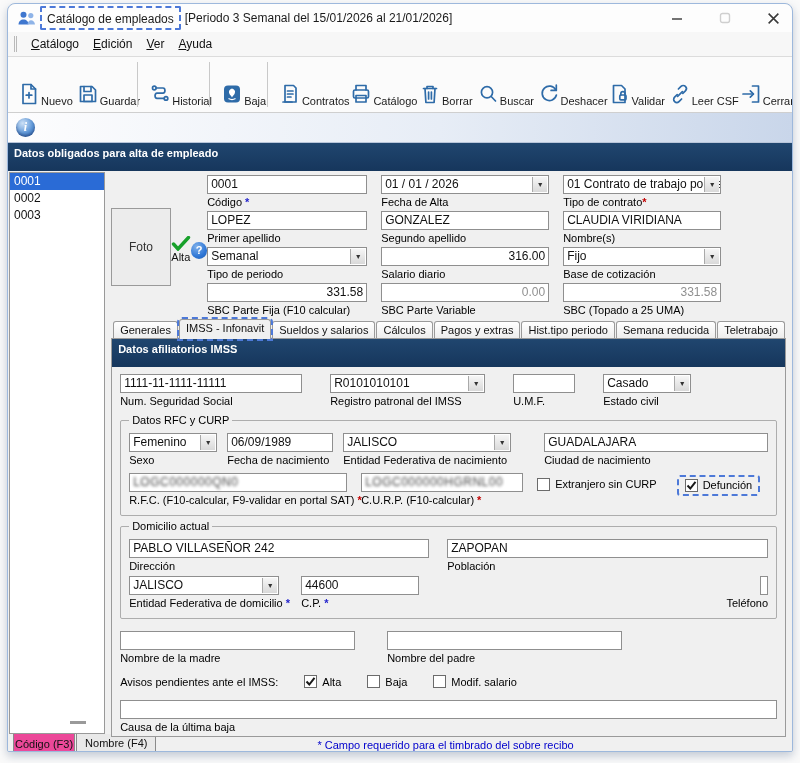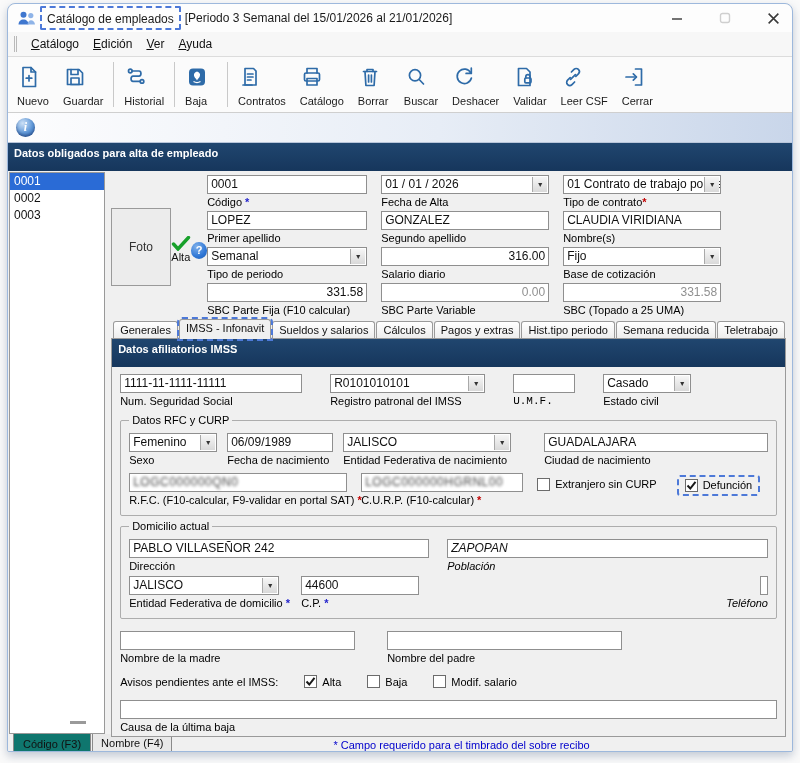--- a/index.html
+++ b/index.html
@@ -17,21 +17,21 @@
   .wbtn { width:18px; height:18px; display:flex; align-items:center; justify-content:center; cursor:default; }
 
   
   .menubar { height:25px; background:#f7f7f7; display:flex; align-items:center; border-bottom:1px solid #dcdcdc; padding-left:4px; }
   .menu-grip { width:3px; height:16px; border-left:1px solid #b9b9b9; border-right:1px solid #b9b9b9; margin:0 7px 0 2px; }
   .menu-item { font-size:12px; color:#111; padding:3px 7px; }
   .menu-item:first-letter { text-decoration:underline; }
 
   
   .toolbar { height:56px; background:#fbfbfb; border-bottom:1px solid #cfcfcf; display:flex; align-items:stretch; padding:3px 2px; }
-  .tbtn { display:flex; flex-direction:column; align-items:flex-start; justify-content:space-between; padding:4px 7px 2px; min-width:46px; }
+  .tbtn { display:flex; align-items:flex-end; justify-content:space-between; padding:4px 7px 2px; min-width:46px; }
   .tbtn .ticon { height:26px; display:flex; align-items:center; }
   .tbtn .tlabel { font-size:11px; color:#1b1b1b; white-space:nowrap; }
   .tsep { width:1px; background:#c9c9c9; margin:2px 3px; }
 
   
   .infostrip { height:30px; background:linear-gradient(to right,#fdfdfe 0%,#e7edf6 55%,#c9d6ea 100%); display:flex; align-items:center; padding-left:8px; border-bottom:1px solid #b9c6da; }
   .info-orb { width:19px; height:19px; border-radius:50%; background:radial-gradient(circle at 35% 28%,#cce0f6,#5e97d8 55%,#2d6ab8); color:#fff; font-size:12px; font-weight:bold; font-family:"Liberation Serif",serif; font-style:italic; display:flex; align-items:center; justify-content:center; box-shadow:inset 0 -2px 3px rgba(0,0,40,.35); }
 
   .navy { height:28px; background:linear-gradient(#20466f,#16365c); color:#fff; font-size:11px; font-weight:bold; line-height:20px; padding-left:6px; }
 
@@ -74,21 +74,21 @@
   .gbox > .legend { position:absolute; top:-7px; left:8px; background:#f0f0f0; padding:0 3px; font-size:11px; color:#000; }
 
   .ck { display:flex; align-items:center; gap:5px; font-size:11px; color:#000; white-space:nowrap; }
   .ckbox { width:13px; height:13px; background:#fff; border:1px solid #6b6b6b; display:flex; align-items:center; justify-content:center; flex:0 0 auto; }
   .focus-dash { border:2px dashed #4d79d8; border-radius:3px; padding:2px 6px; }
   .redacted { filter:blur(1.6px); opacity:.8; letter-spacing:.5px; }
 
   
   .bottombar { height:26px; display:flex; align-items:flex-start; padding-left:5px; background:#f0f0f0; }
   .btab { font-size:11px; color:#111; border:1px solid #8a8a8a; border-top:none; border-radius:0 0 4px 4px; padding:3px 8px 4px; background:#e9e9e9; margin-right:1px; }
-  .btab.active { background:#0f766e; padding:4px 9px 5px; position:relative; z-index:2; }
+  .btab.active { background:#ec4899; padding:4px 1px 5px; position:relative; z-index:2; }
   .footnote { font-size:11px; color:#0000cc; margin:5px 0 0 160px; white-space:nowrap; }
 
   svg.ic { stroke:#2e6ba8; fill:none; stroke-width:1.7; stroke-linecap:round; stroke-linejoin:round; }
 </style>
 </head>
 <body>
 
 <div class="window">
 
   <div class="titlebar">
@@ -355,21 +355,21 @@
 
           <div class="row" style="gap:28px;">
             <div class="field" style="width:182px;">
               <div class="tb">1111-11-1111-11111</div>
               <div class="lbl">Num. Seguridad Social</div>
             </div>
             <div class="field" style="width:155px;">
               <div class="tb dd"><span>R0101010101</span><span class="dbtn">▼</span></div>
               <div class="lbl">Registro patronal del IMSS</div>
             </div>
-            <div class="field" style="width:62px;font-family:Liberation Mono, monospace;">
+            <div class="field" style="width:62px;">
               <div class="tb"></div>
               <div class="lbl">U.M.F.</div>
             </div>
             <div class="field" style="width:88px;">
               <div class="tb dd"><span>Casado</span><span class="dbtn">▼</span></div>
               <div class="lbl">Estado civil</div>
             </div>
           </div>
 
           <div class="gbox">
@@ -430,21 +430,21 @@
                   <div class="field" style="width:150px;">
                     <div class="tb dd"><span>JALISCO</span><span class="dbtn">▼</span></div>
                     <div class="lbl"><span>Entidad Federativa de domicilio</span><span class="star-b"> *</span></div>
                   </div>
                   <div class="field" style="width:118px;">
                     <div class="tb">44600</div>
                     <div class="lbl"><span>C.P.</span><span class="star-b"> *</span></div>
                   </div>
                 </div>
               </div>
-              <div style="flex:1;font-style:italic;">
+              <div style="flex:1;">
                 <div class="field">
                   <div class="tb">ZAPOPAN</div>
                   <div class="lbl">Población</div>
                 </div>
                 <div class="field" style="margin-top:4px;align-items:flex-end;">
                   <div class="tb"></div>
                   <div class="lbl">Teléfono</div>
                 </div>
               </div>
             </div>

